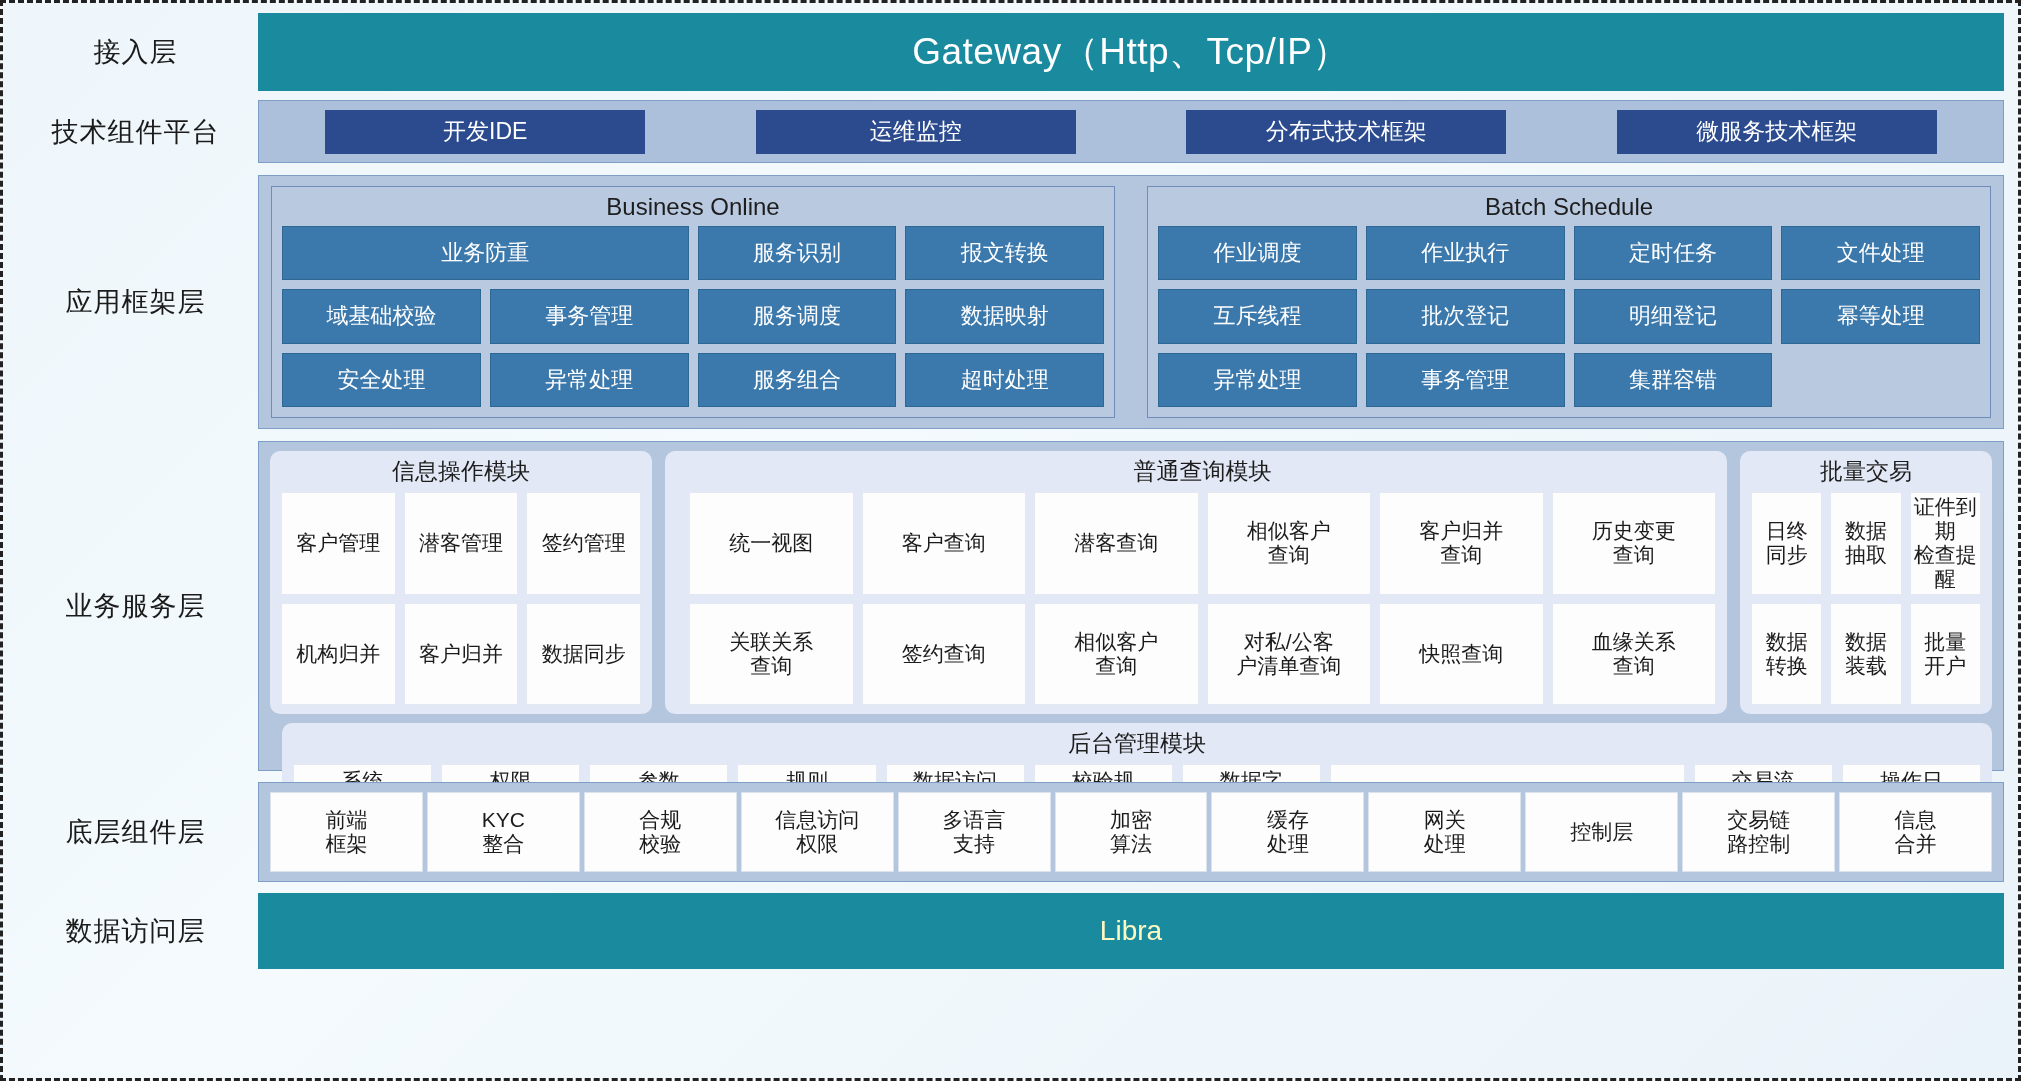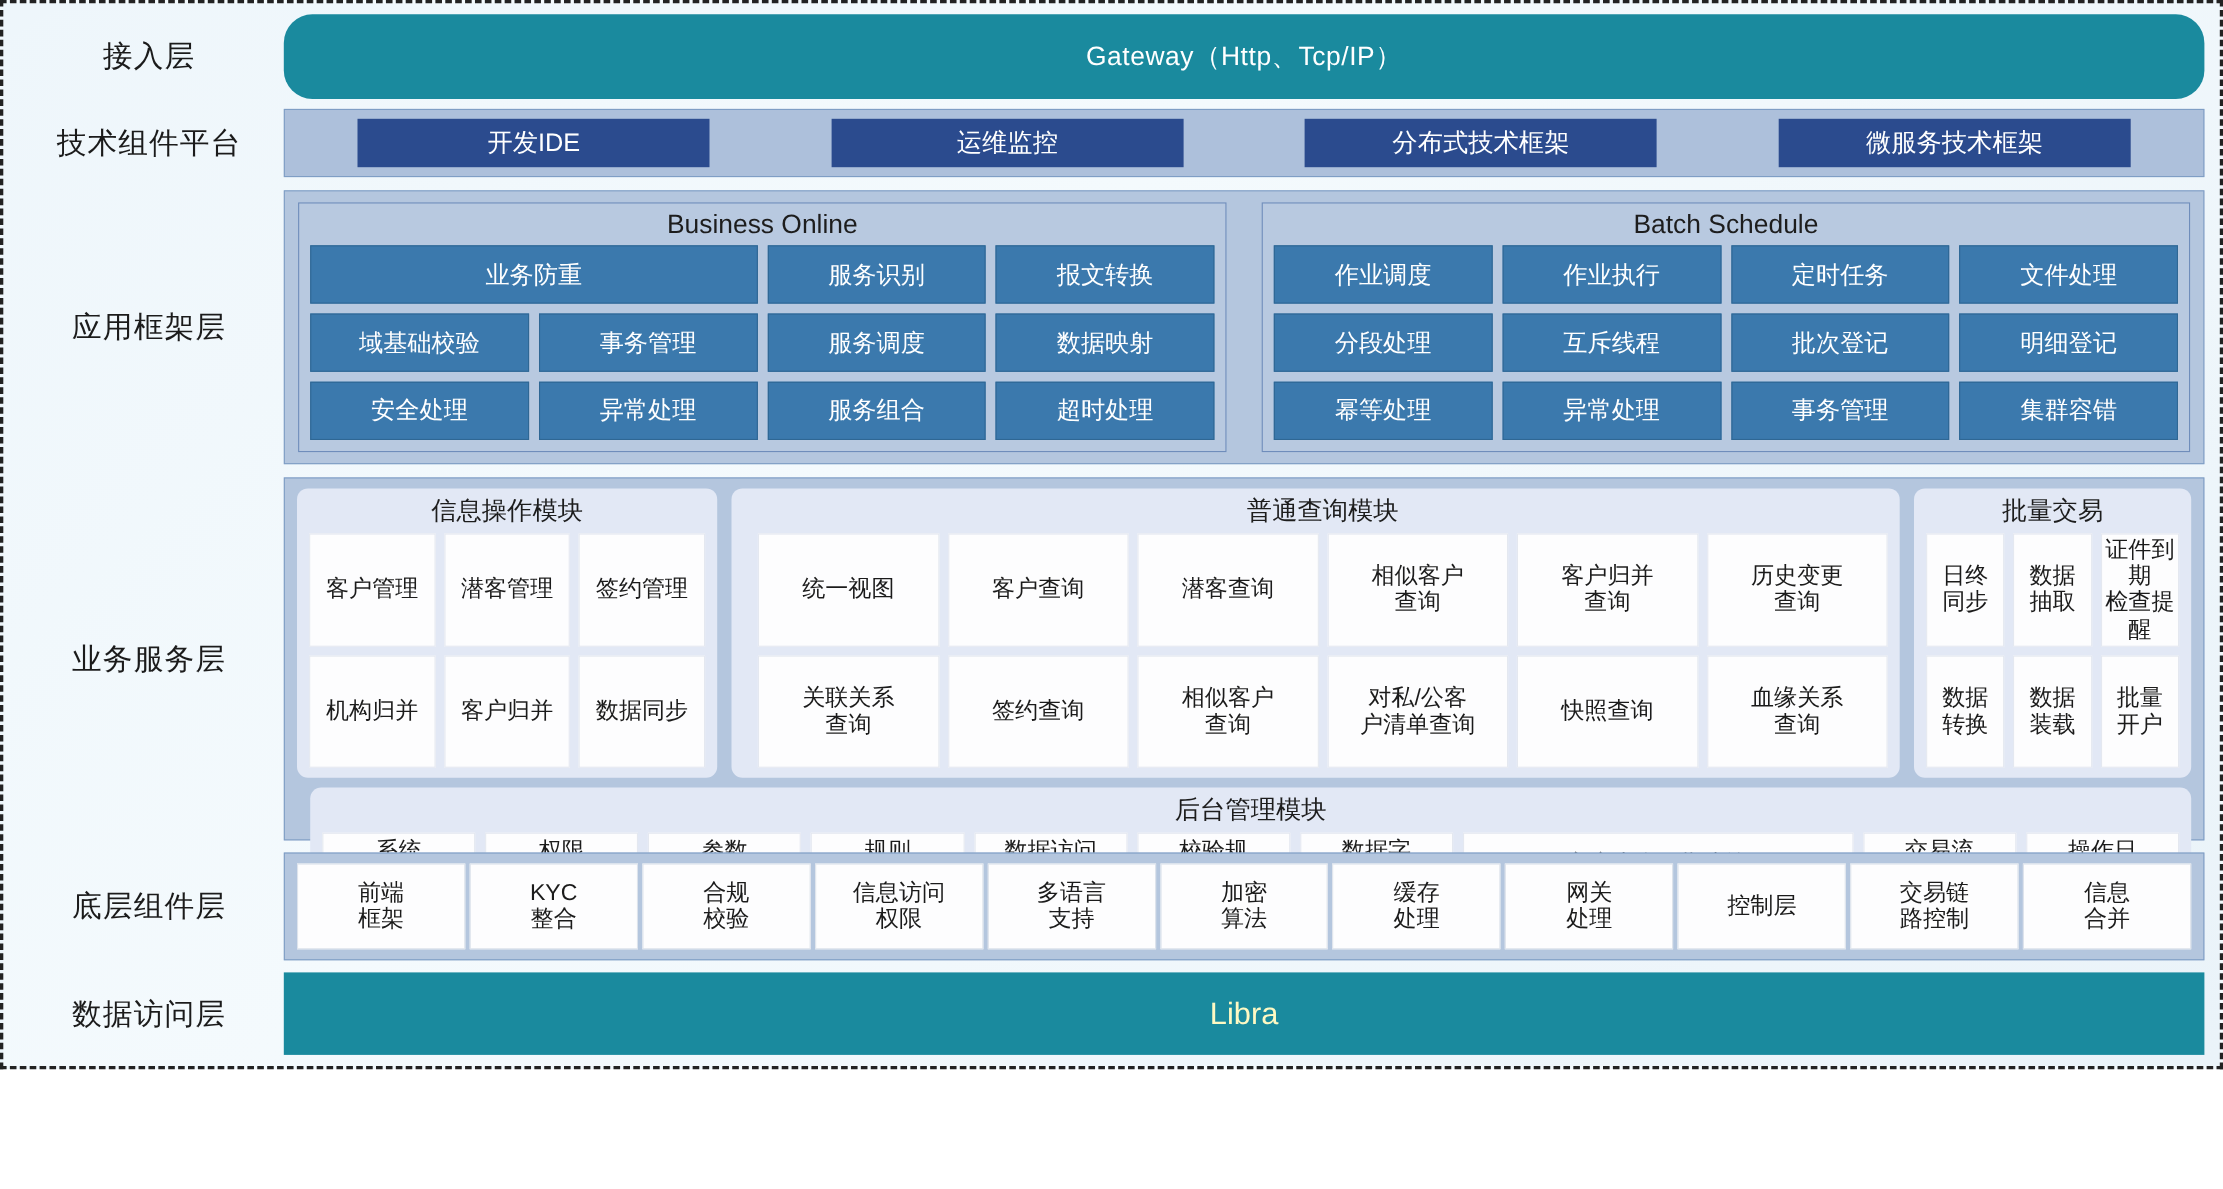--- a/index.html
+++ b/index.html
@@ -3,21 +3,21 @@
 <meta charset="utf-8">
 <style>
   * { box-sizing: border-box; margin: 0; padding: 0; }
   html, body {
     width: 2021px; height: 1081px;
     background: #ffffff;
     font-family: "Liberation Sans", "DejaVu Sans", sans-serif;
   }
   #diagram {
     position: relative;
-    width: 2021px; height: 972px;
+    width: 2021px; height: 1081px;
     background: linear-gradient(135deg, #eef6fb 0%, #f4fafd 40%, #eaf3f9 100%);
     border: 3px dashed #222;
     padding: 10px 14px 10px 10px;
     display: flex;
     flex-direction: column;
     overflow: hidden;
   }
   .row {
     display: flex;
     align-items: stretch;
@@ -35,23 +35,22 @@
   }
   .row-body { flex: 1 1 auto; display: flex; }
 
   
   .gateway-row { height: 78px; margin-bottom: 9px; }
   .gateway-bar {
     flex: 1;
     background: #1a8a9e;
     color: #fff;
     display: flex; align-items: center; justify-content: center;
-    font-size: 24px;
+    font-size: 37px;
     letter-spacing: 0.5px;
-    border-radius: 26px;
   }
 
   
   .tech-row { height: 63px; margin-bottom: 12px; }
   .tech-band {
     flex: 1;
     background: #adc0db;
     border: 1px solid #7f9ec5;
     display: flex;
     align-items: center;
@@ -249,21 +248,20 @@
               <div class="app-cell">超时处理</div>
             </div>
           </div>
           <div class="app-group">
             <div class="group-title">Batch Schedule</div>
             <div class="app-grid">
               <div class="app-cell">作业调度</div>
               <div class="app-cell">作业执行</div>
               <div class="app-cell">定时任务</div>
               <div class="app-cell">文件处理</div>
-              <div class="app-cell">分段处理</div>
               <div class="app-cell">互斥线程</div>
               <div class="app-cell">批次登记</div>
               <div class="app-cell">明细登记</div>
               <div class="app-cell">幂等处理</div>
               <div class="app-cell">异常处理</div>
               <div class="app-cell">事务管理</div>
               <div class="app-cell">集群容错</div>
             </div>
           </div>
         </div>

